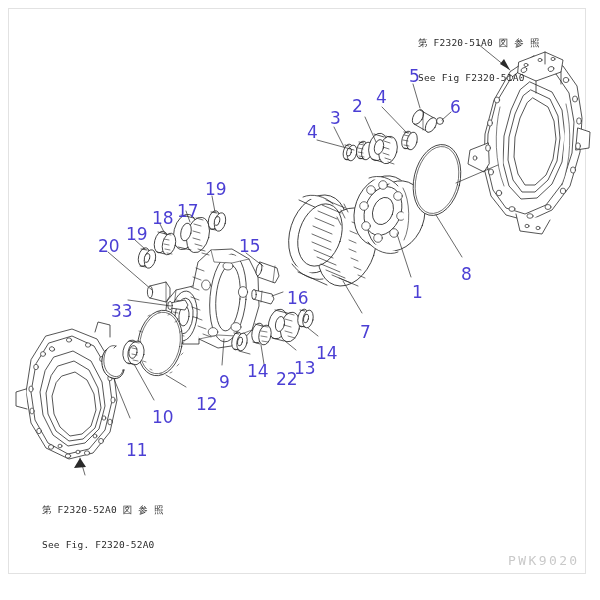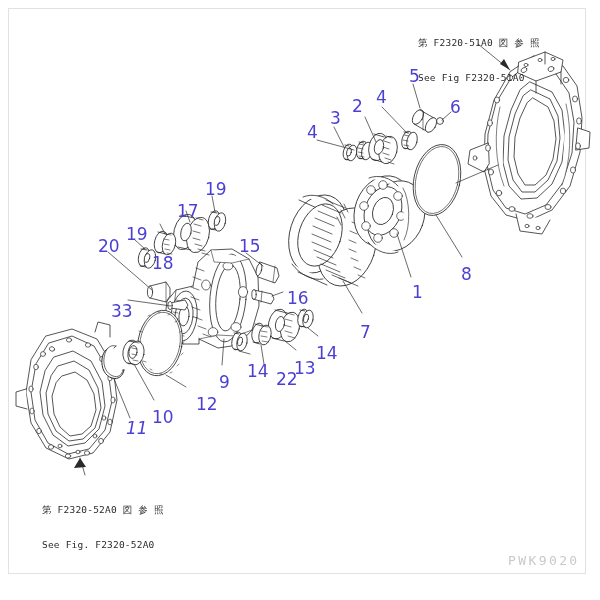--- a/index.html
+++ b/index.html
@@ -456,29 +456,29 @@
   <div class="num" style="left:352px;top:98px;">2</div>
   <div class="num" style="left:330px;top:110px;">3</div>
   <div class="num" style="left:376px;top:89px;">4</div>
   <div class="num" style="left:307px;top:124px;">4</div>
   <div class="num" style="left:409px;top:68px;">5</div>
   <div class="num" style="left:450px;top:99px;">6</div>
   <div class="num" style="left:360px;top:324px;">7</div>
   <div class="num" style="left:461px;top:266px;">8</div>
   <div class="num" style="left:219px;top:374px;">9</div>
   <div class="num" style="left:152px;top:409px;">10</div>
-  <div class="num" style="left:126px;top:420px;font-style:italic;">11</div>
+  <div class="num" style="left:126px;top:442px;">11</div>
   <div class="num" style="left:196px;top:396px;">12</div>
   <div class="num" style="left:294px;top:360px;">13</div>
   <div class="num" style="left:316px;top:345px;">14</div>
   <div class="num" style="left:247px;top:363px;">14</div>
   <div class="num" style="left:239px;top:238px;">15</div>
   <div class="num" style="left:287px;top:290px;">16</div>
   <div class="num" style="left:177px;top:203px;">17</div>
-  <div class="num" style="left:152px;top:210px;margin-top:45px;">18</div>
+  <div class="num" style="left:152px;top:210px;">18</div>
   <div class="num" style="left:205px;top:181px;">19</div>
   <div class="num" style="left:126px;top:226px;">19</div>
   <div class="num" style="left:98px;top:238px;">20</div>
   <div class="num" style="left:111px;top:303px;">33</div>
   <div class="num" style="left:260px;top:371px;margin-left:16px;">22</div>
 
   <div class="wm" style="left:508px;top:553px;">PWK9020</div>
 
 </div>
 

